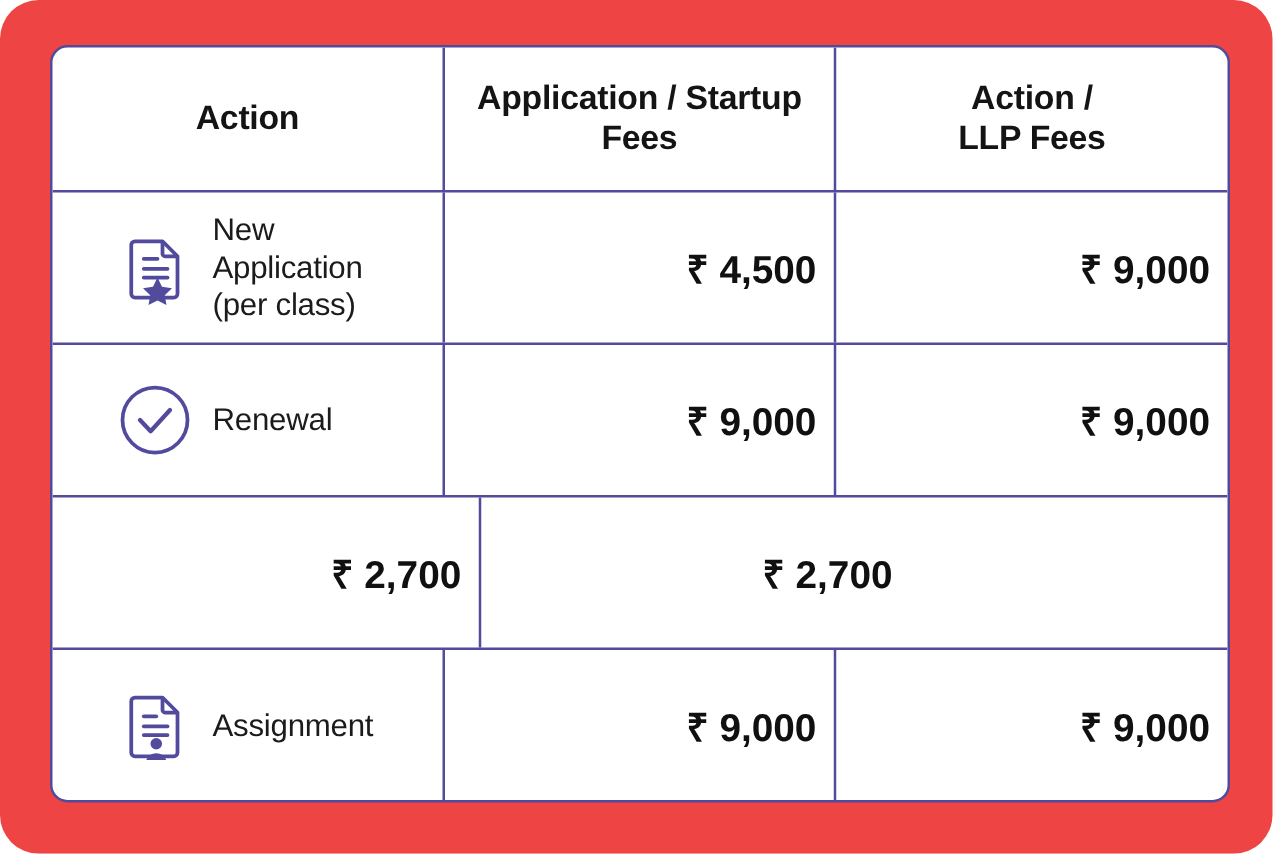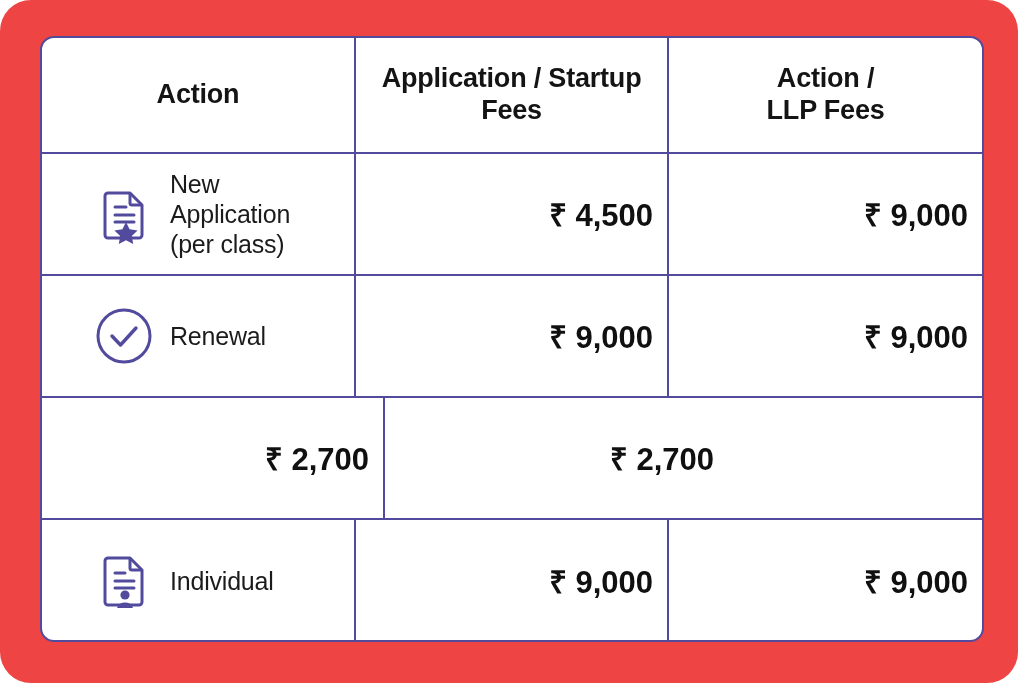--- a/index.html
+++ b/index.html
@@ -182,21 +182,21 @@
             <svg width="60" height="60" viewBox="0 0 60 60">
               <path d="M14 7 h22 l12 12 v32 a3 3 0 0 1 -3 3 h-31 a3 3 0 0 1 -3 -3 v-41 a3 3 0 0 1 3 -3 z" fill="none" stroke="#514a9d" stroke-width="3" stroke-linejoin="round"></path>
               <path d="M36 7 v10 a2 2 0 0 0 2 2 h10" fill="none" stroke="#514a9d" stroke-width="3" stroke-linejoin="round"></path>
               <line x1="21" y1="22" x2="31" y2="22" stroke="#514a9d" stroke-width="3" stroke-linecap="round"></line>
               <line x1="21" y1="30" x2="40" y2="30" stroke="#514a9d" stroke-width="3" stroke-linecap="round"></line>
               <line x1="21" y1="37" x2="40" y2="37" stroke="#514a9d" stroke-width="3" stroke-linecap="round"></line>
               <circle cx="31" cy="44" r="4.6" fill="#514a9d"></circle>
               <path d="M23 57 a8.6 8.6 0 0 1 16 0 z" fill="#514a9d"></path>
             </svg>
           </span>
-          <span class="action-label">Individual</span>
+          <span class="action-label">Assignment</span>
         </div>
       </div>
       <div class="cell col-fee">
         <span class="fee-value">₹ 9,000</span>
       </div>
       <div class="cell col-fee">
         <span class="fee-value">₹ 9,000</span>
       </div>
     </div>
 

